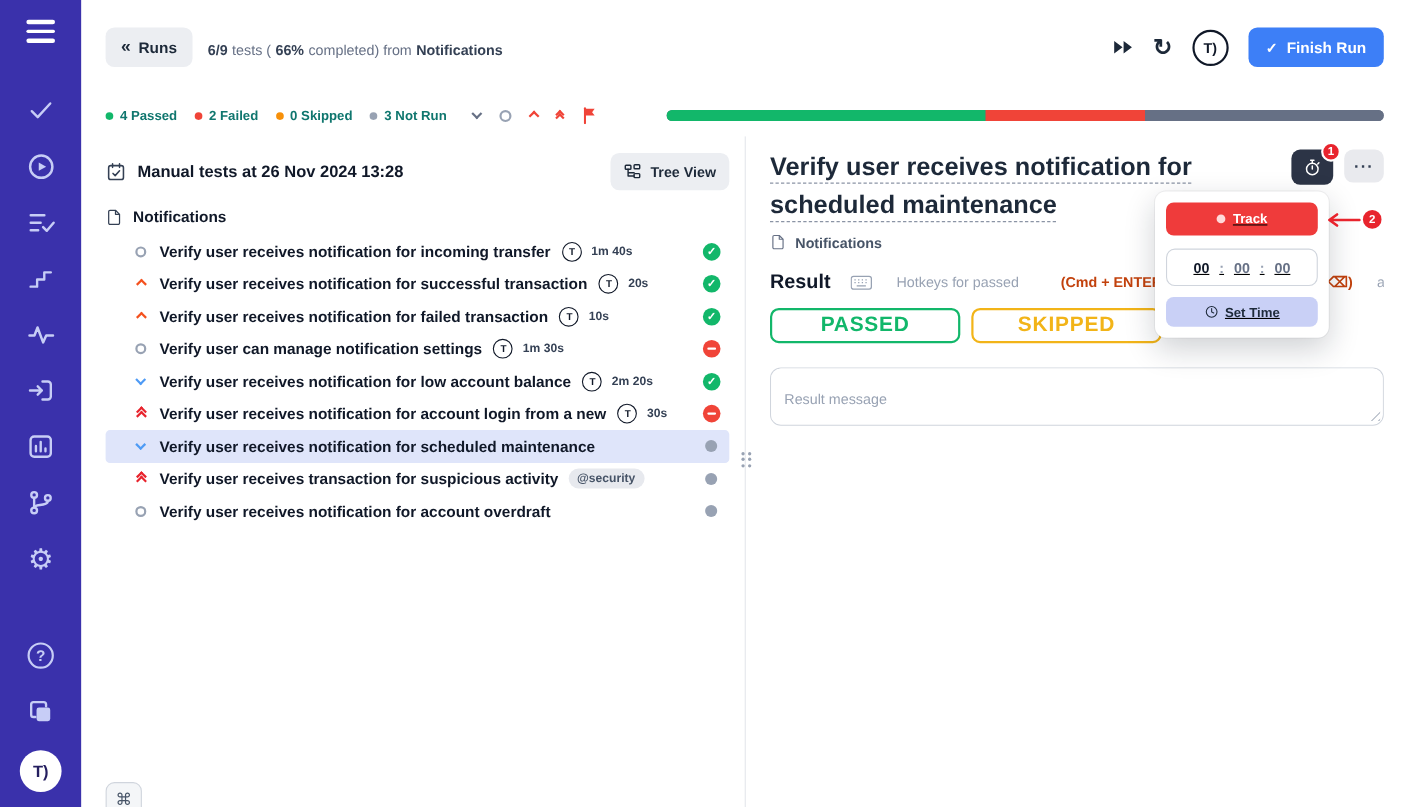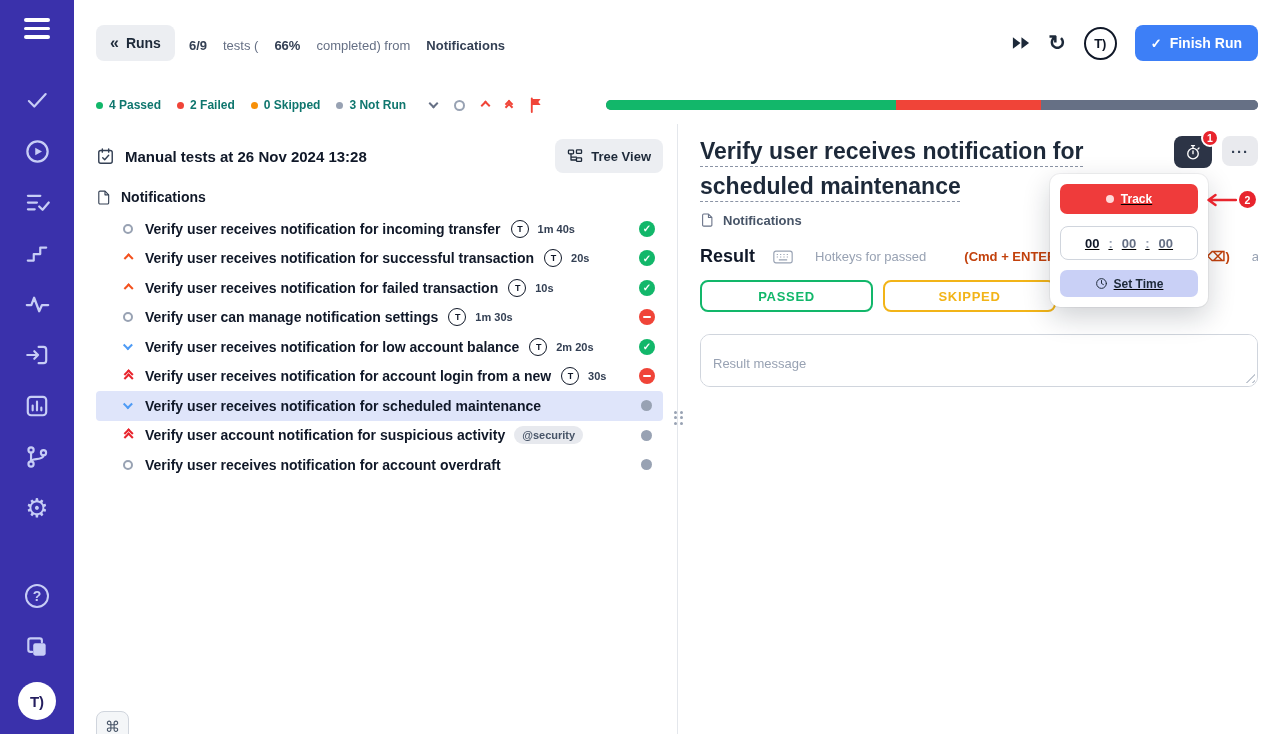--- a/index.html
+++ b/index.html
@@ -22,21 +22,21 @@
     display:flex; align-items:center; justify-content:center; font-weight:800; font-size:15px; margin-top:10px; cursor:pointer;}
 
   
   .main { flex:1; display:flex; flex-direction:column; background:#fff; min-width:0; }
 
   .topbar { height:86px; display:flex; align-items:center; padding:0 22px; }
   .btn-back { display:flex; align-items:center; gap:7px; background:#eceef2; border:none;
     border-radius:8px; padding:10px 14px; font-size:14px; font-weight:700; color:#1d2939; cursor:pointer; font-family:inherit;}
   .btn-back .laquo { font-size:16px; line-height:0.8; }
   .page-title { font-size:26px; font-weight:800; color:#101828; margin-left:18px; letter-spacing:-0.3px; }
-  .subtitle { margin-left:14px; margin-top:4px; font-size:13px; color:#667085; display:flex; gap:16px; align-items:baseline; }
+  .subtitle { margin-left:14px; margin-top:4px; font-size:13px; color:#667085; display:flex; gap:4px; align-items:baseline; }
   .subtitle b { color:#344054; }
   .top-actions { margin-left:auto; display:flex; align-items:center; gap:18px; }
   .icon-btn { background:none; border:none; cursor:pointer; display:flex; align-items:center; color:#1d2939; }
   .icon-retry { font-size:21px; font-weight:700; color:#1d2939; }
   .brand-badge { width:33px; height:33px; border-radius:50%; border:2.5px solid #101828;
     display:flex; align-items:center; justify-content:center; font-weight:800; font-size:13px; color:#101828; background:#fff; cursor:pointer;}
   .btn-finish { display:flex; align-items:center; gap:8px; background:#3d7ff7; color:#fff; border:none;
     border-radius:8px; padding:10px 16px; font-size:14px; font-weight:700; cursor:pointer; font-family:inherit;}
   .btn-finish .chk { font-size:13px; }
 
@@ -114,21 +114,21 @@
     color:#344054; font-weight:800; font-size:15px; display:flex; align-items:center; justify-content:center;
     letter-spacing:1px; cursor:pointer; }
   .crumb { display:flex; align-items:center; gap:8px; margin-top:9px; font-size:13px; color:#475467; font-weight:600; }
   .crumb .file-ic { stroke:#667085; }
   .result-row { display:flex; align-items:center; margin-top:18px; gap:18px; }
   .result-label { font-size:18px; font-weight:800; color:#101828; }
   .hotkeys { display:flex; align-items:center; gap:22px; font-size:13px; color:#98a2b3; white-space:nowrap; overflow:hidden; }
   .hotkeys b { color:#c2410c;margin-left:16px; }
   .hotkeys svg { stroke:#98a2b3; fill:none; stroke-width:1.4; flex:none; }
   .status-btns { display:flex; gap:10px; margin-top:13px; }
-  .sbtn { width:173px; height:32px; border-radius:8px; border:2px solid; background:#fff; font-size:13px;
+  .sbtn { width:173px; height:32px; border-radius:8px; border:2px solid; background:#fff; font-size:19px;
     font-weight:800; letter-spacing:0.7px; display:flex; align-items:center; justify-content:center;
     cursor:pointer; font-family:inherit; flex:none;}
   .ta-wrap { position:relative; margin-top:22px; width:100%; }
   .result-msg { width:100%; height:53px; border:1px solid #d0d5dd; border-radius:10px; padding:21px 12px;
     font-family:inherit; font-size:13px; color:#101828; resize:none; outline:none; display:block;}
   .result-msg::placeholder { color:#98a2b3; }
   .ta-grip { position:absolute; right:3px; bottom:4px; width:11px; height:11px;
     background:repeating-linear-gradient(135deg,#c4cad3 0 1.4px,transparent 1.4px 4.4px);
     clip-path:polygon(100% 0,100% 100%,0 100%); cursor:nwse-resize;}
 
@@ -392,21 +392,21 @@
               <i class="dn"></i>
             </span>
           <span class="ttl">Verify user receives notification for scheduled maintenance</span>
           <span class="st st-notrun"></span>
         </div>
         <div class="trow">
           <span class="pri pri-critical">
               <i class="up"></i>
               <i class="up"></i>
             </span>
-          <span class="ttl">Verify user account notification for suspicious activity</span>
+          <span class="ttl">Verify user receives transaction for suspicious activity</span>
           <span class="tag">@security</span>
           <span class="st st-notrun"></span>
         </div>
         <div class="trow">
           <span class="pri pri-normal">
               <i></i>
             </span>
           <span class="ttl">Verify user receives notification for account overdraft</span>
           <span class="st st-notrun"></span>
         </div>

